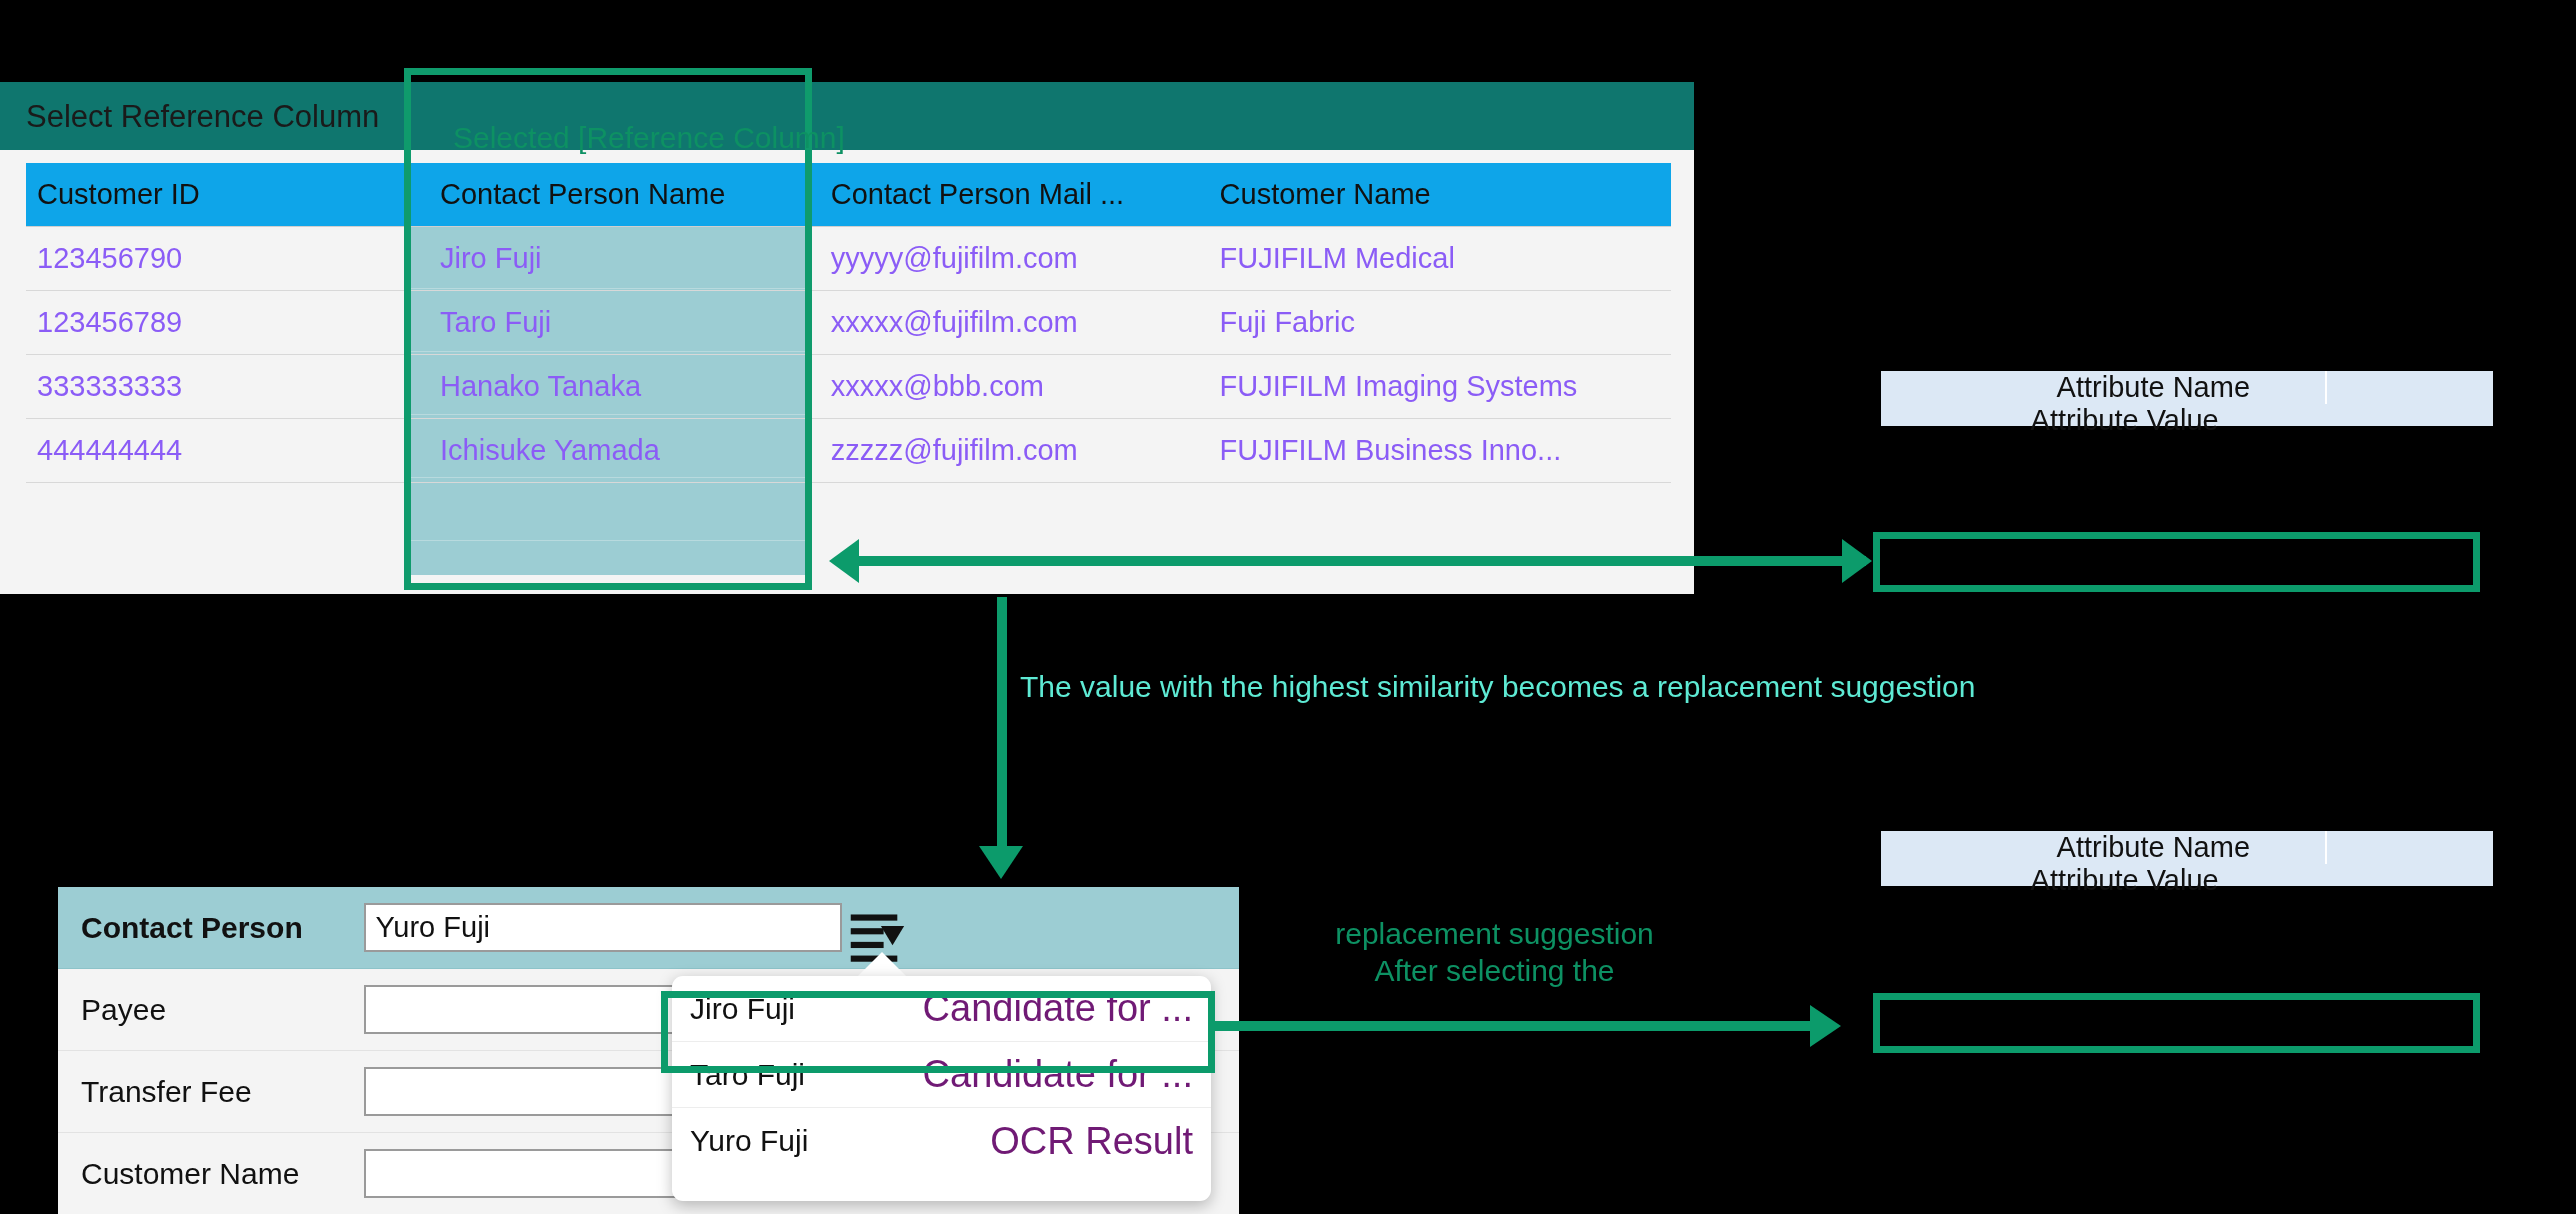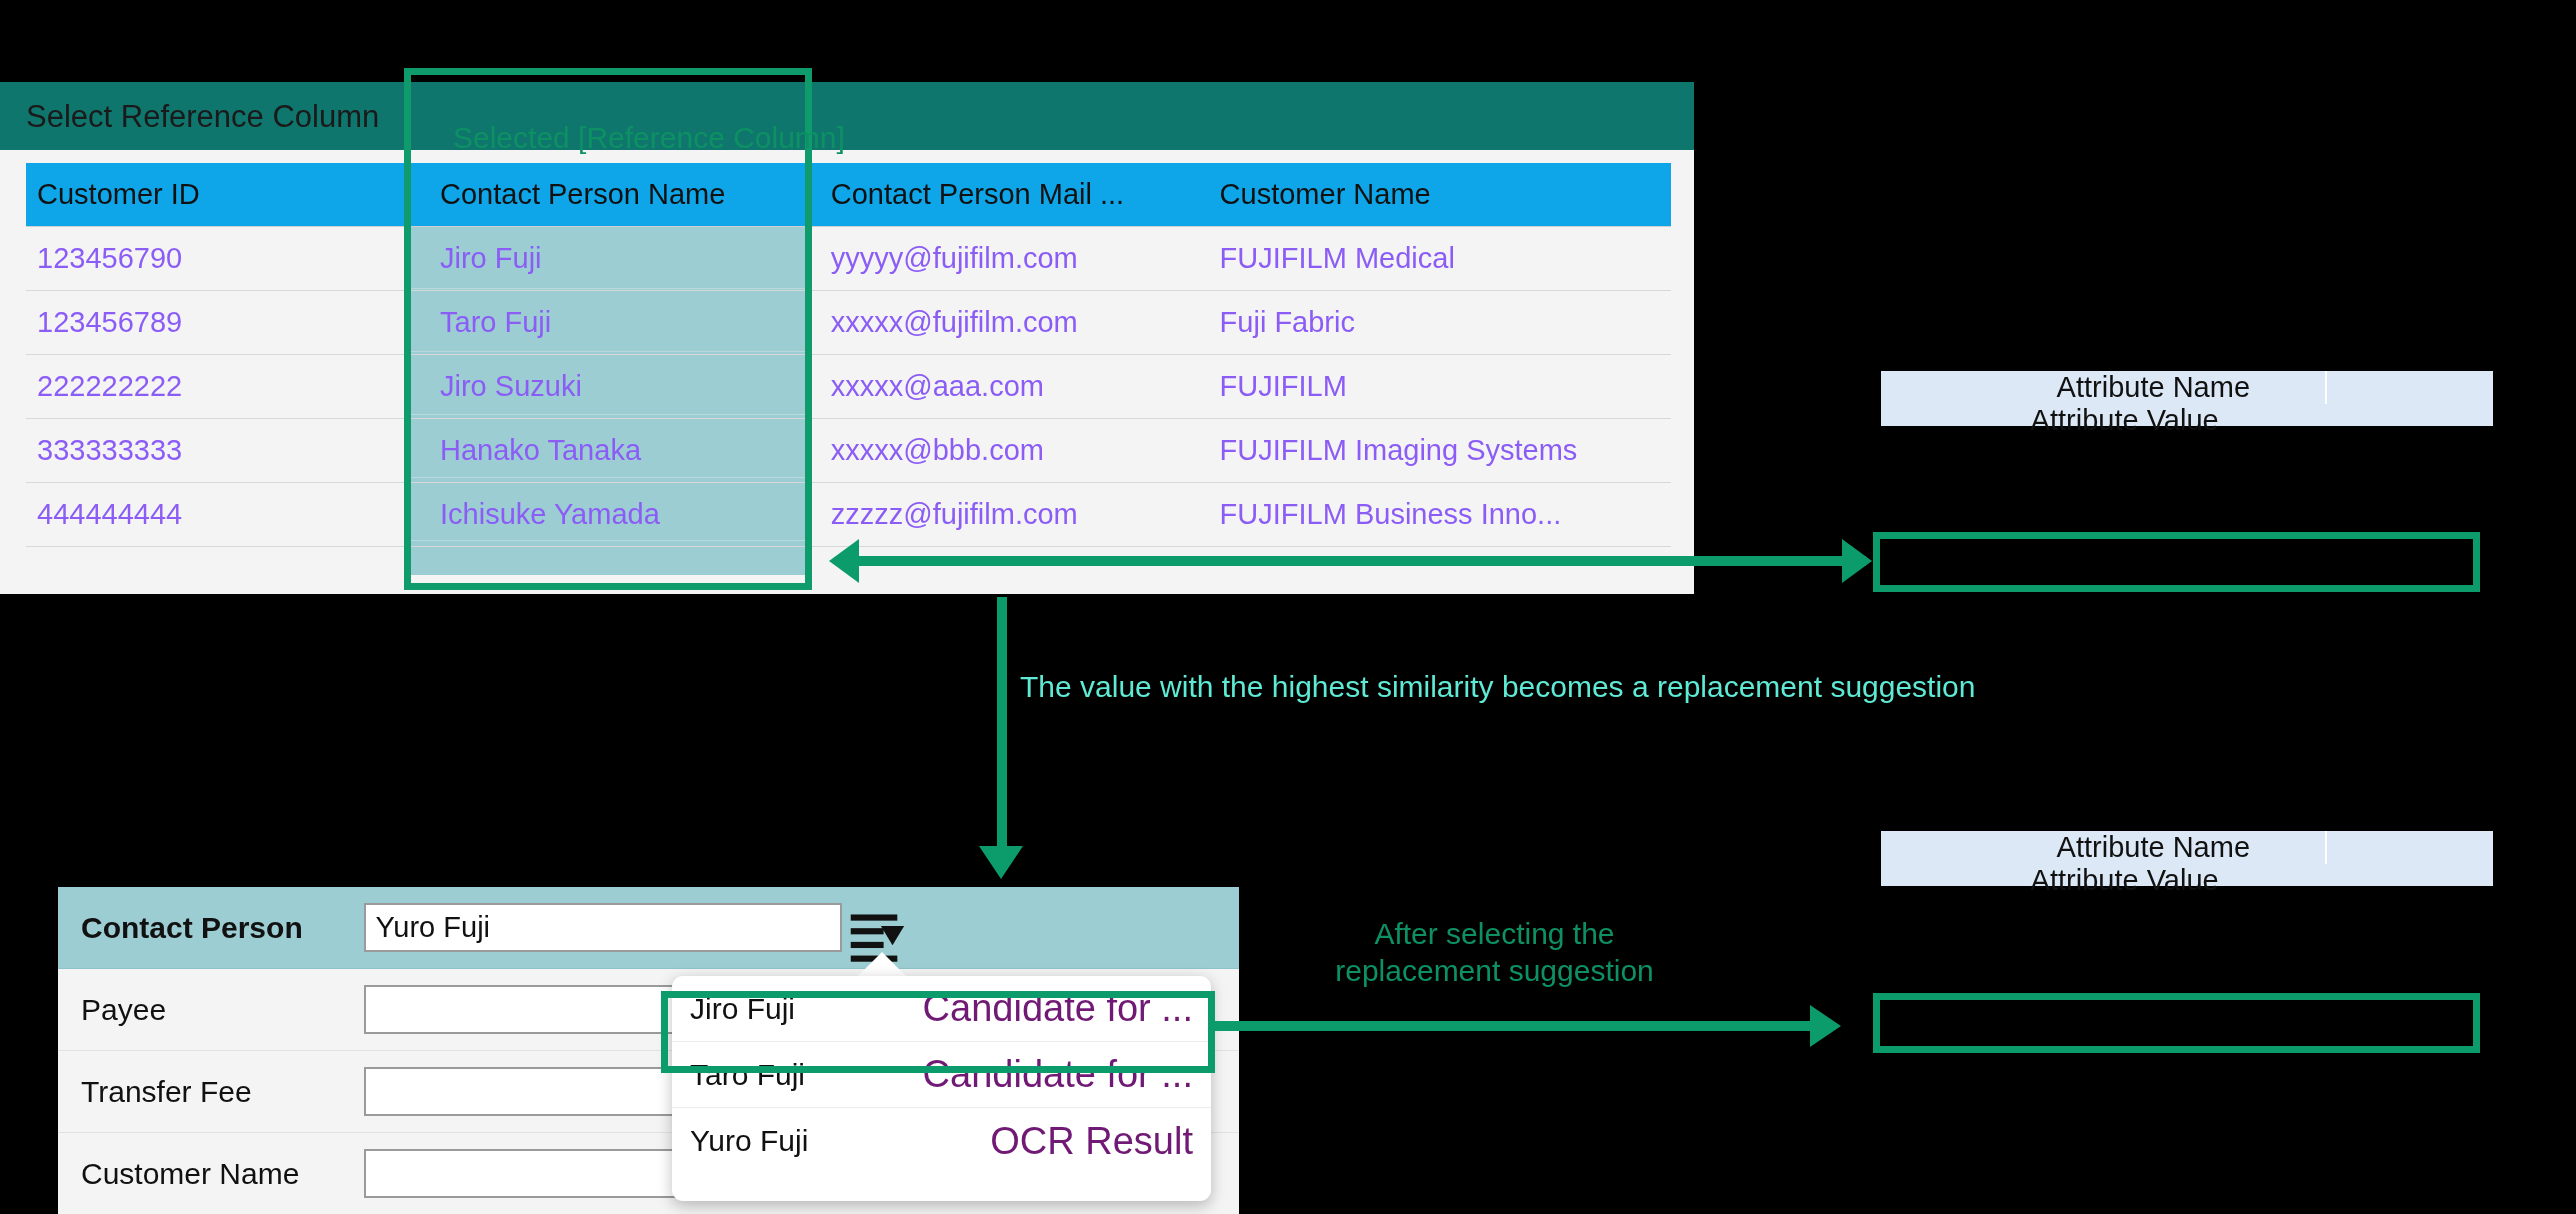--- a/index.html
+++ b/index.html
@@ -139,26 +139,20 @@
       <div class="rt-c3 cell">FUJIFILM Medical</div>
     </div>
 
     <div class="rt-row">
       <div class="rt-c0 cell">123456789</div>
       <div class="rt-c1 cell">Taro Fuji</div>
       <div class="rt-c2 cell">xxxxx@fujifilm.com</div>
       <div class="rt-c3 cell">Fuji Fabric</div>
     </div>
 
-    <div class="rt-row">
-      <div class="rt-c0 cell">222222222</div>
-      <div class="rt-c1 cell">Jiro Suzuki</div>
-      <div class="rt-c2 cell">xxxxx@aaa.com</div>
-      <div class="rt-c3 cell">FUJIFILM</div>
-    </div>
 
     <div class="rt-row">
       <div class="rt-c0 cell">333333333</div>
       <div class="rt-c1 cell">Hanako Tanaka</div>
       <div class="rt-c2 cell">xxxxx@bbb.com</div>
       <div class="rt-c3 cell">FUJIFILM Imaging Systems</div>
     </div>
 
     <div class="rt-row">
       <div class="rt-c0 cell">444444444</div>
@@ -189,22 +183,22 @@
 <div id="arrow-h1" class="arrow-line"></div>
 <div id="arrow-h1-left" class="ah"></div>
 <div id="arrow-h1-right" class="ah"></div>
 
 <div id="arrow-v" class="arrow-line"></div>
 <div id="arrow-v-head" class="ah"></div>
 
 <div id="note-similarity">The value with the highest similarity becomes a replacement suggestion</div>
 
 <div id="note-after">
+  <div>replacement suggestion</div>
   <div>After selecting the</div>
-  <div>replacement suggestion</div>
 </div>
 
 <div id="form-panel">
 
   <div class="fr sel">
     <div class="flabel">Contact Person</div>
     <div class="finput">Yuro Fuji</div>
   </div>
 
   <div class="fr">

